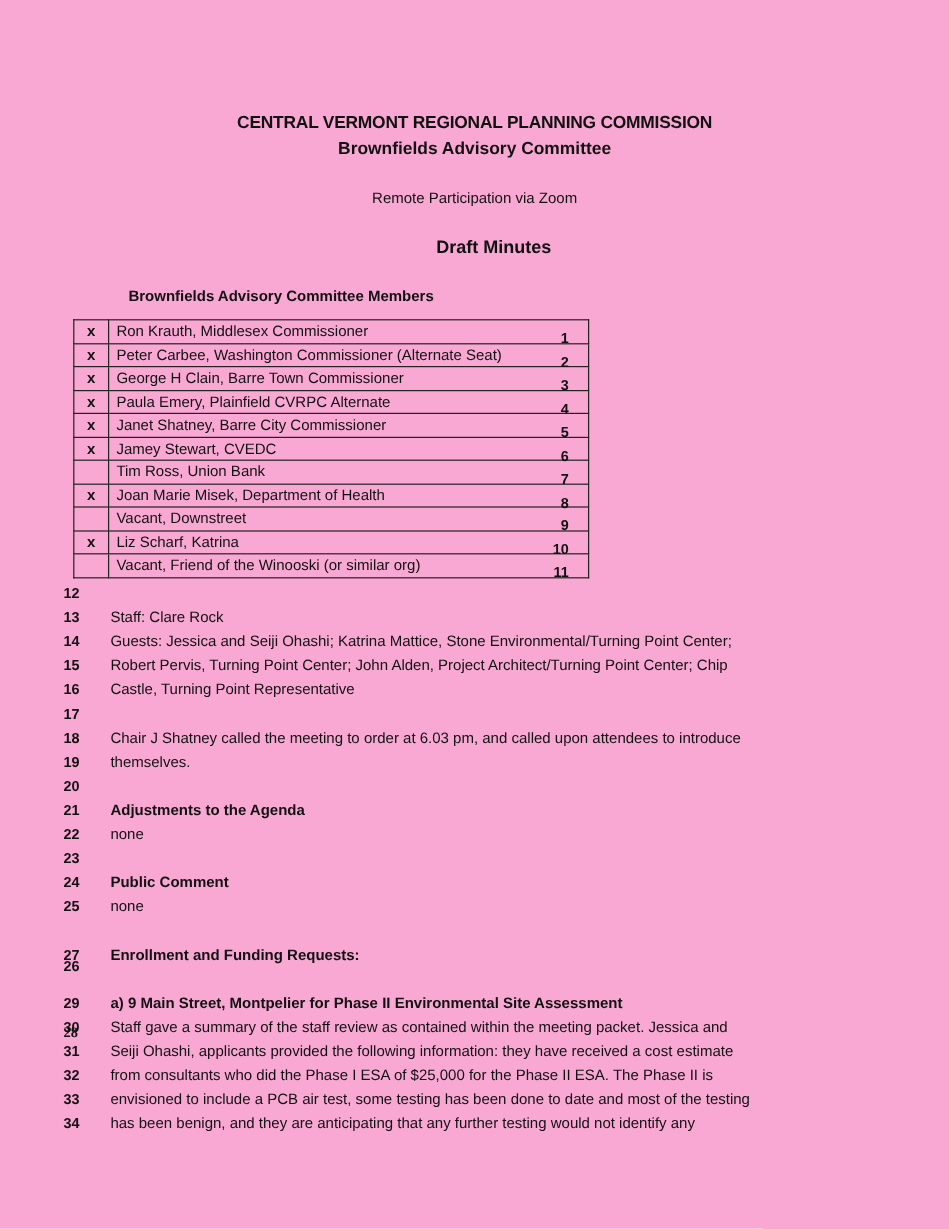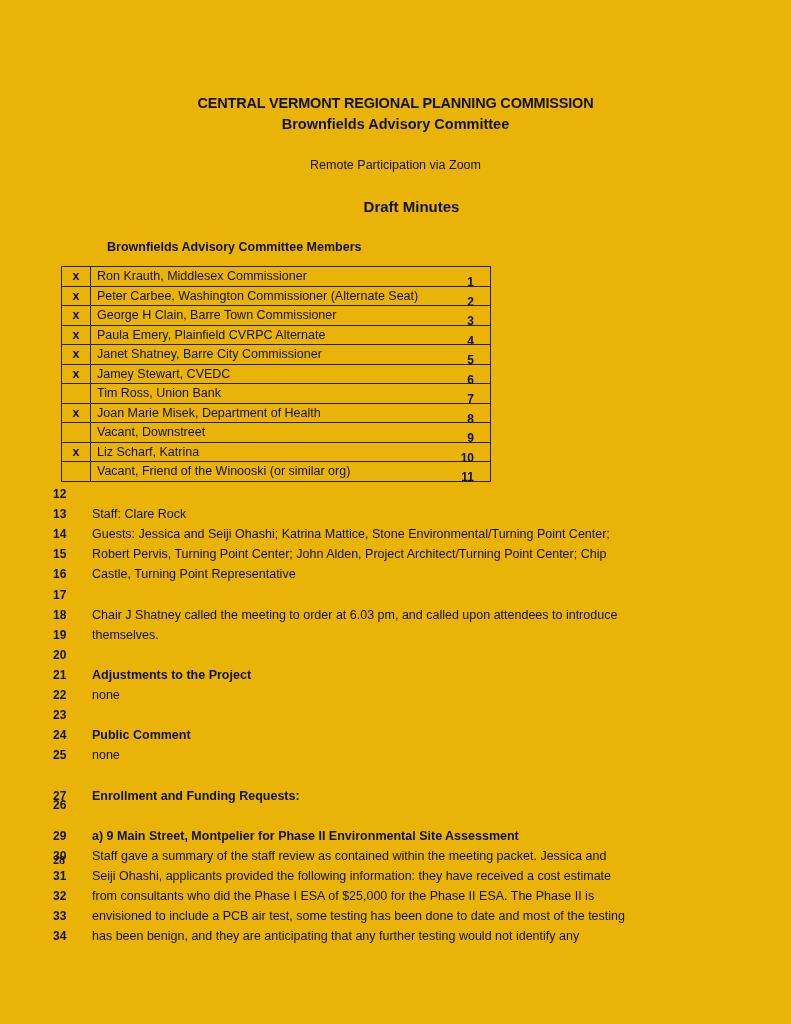--- a/index.html
+++ b/index.html
@@ -1,18 +1,18 @@
 <!DOCTYPE html>
 <html><head>
   <meta charset="utf-8">
   <style>
     html, body { margin: 0; padding: 0; background: #ffffff; }
     body { width: 791px; height: 1024px; position: relative; overflow: hidden;
            font-family: "Liberation Sans", "DejaVu Sans", sans-serif; color: #111; }
-    .page { position: absolute; left: 0; top: 0; width: 791px; height: 1024px; background: #eab308; }
+    .page { position: absolute; left: 0; top: 0; width: 791px; height: 1024px; background: #f9a8d4; }
 
     .header { position: absolute; left: 0; width: 791px; text-align: center; }
     .h-org   { top: 95px;  font-size: 14.5px; font-weight: bold; letter-spacing: -0.2px; }
     .h-comm  { top: 116px; font-size: 14.5px; font-weight: bold; }
     .h-date  { top: 139px; font-size: 12.5px; font-weight: bold; }
     .h-remote{ top: 158px; font-size: 12.5px; }
     .h-draft { top: 198px; font-size: 15px; font-weight: bold; margin-left: 16px; }
 
     .members-heading { position: absolute; left: 68px; top: 240px; font-size: 12.5px; font-weight: bold; padding-left: 39px; }
 
@@ -121,21 +121,21 @@
       <div class="line" style="top: 624.7px;">
         <span class="num">19</span>
         <span class="txt">themselves.</span>
       </div>
       <div class="line" style="top: 644.8px;">
         <span class="num">20</span>
         <span class="txt"></span>
       </div>
       <div class="line" style="top: 664.9px;">
         <span class="num">21</span>
-        <span class="txt bold">Adjustments to the Project</span>
+        <span class="txt bold">Adjustments to the Agenda</span>
       </div>
       <div class="line" style="top: 685px;">
         <span class="num">22</span>
         <span class="txt">none</span>
       </div>
       <div class="line" style="top: 705.1px;">
         <span class="num">23</span>
         <span class="txt"></span>
       </div>
       <div class="line" style="top: 725.2px;">

